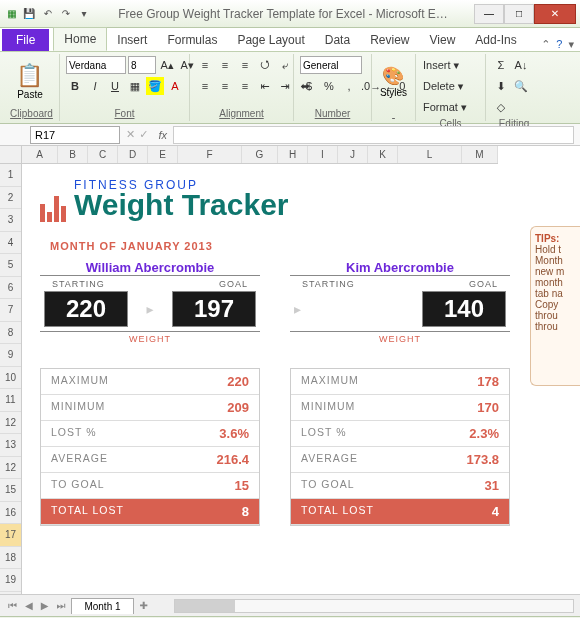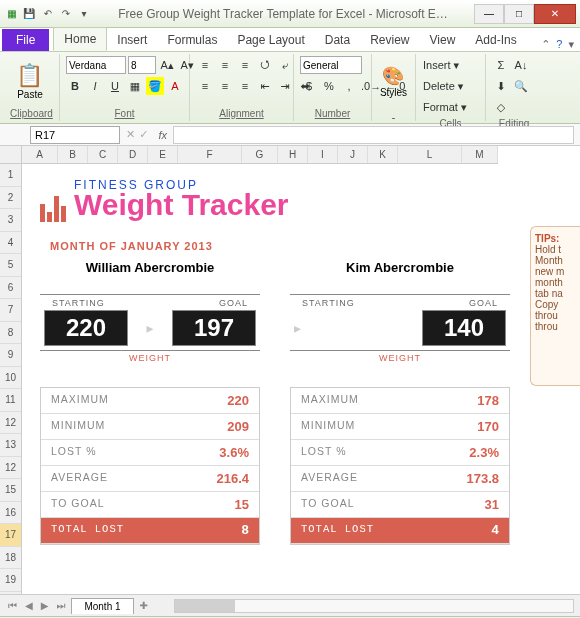--- a/index.html
+++ b/index.html
@@ -48,36 +48,36 @@
 .row-h.sel { background: #f8e0a0; }
 .grid-body { flex: 1; position: relative; background: #fff; }
 .sheet { position: absolute; left: 18px; top: 4px; width: 520px; }
 
 
 .doc { background: #fff; padding: 10px 0 0 0; }
 .logo-row { display: flex; align-items: flex-end; gap: 8px; margin-bottom: 0; }
 .bars { display: flex; align-items: flex-end; gap: 2px; height: 28px; }
 .bars span { width: 5px; background: #d86050; }
 .brand-small { font-size: 12px; letter-spacing: 2px; color: #1d4ed8; }
-.brand-big { font-size: 30px; font-weight: bold; color: #ec4899; margin-top: -4px; }
+.brand-big { font-size: 30px; font-weight: bold; color: #0f766e; margin-top: -4px; }
 .month { font-size: 11px; letter-spacing: 1px; color: #d86050; margin: 18px 0 8px 10px; font-weight: 600; }
 .people { display: flex; gap: 30px; }
 .person { width: 220px; }
-.pname { color: #000000; font-weight: 600; text-align: center; font-size: 13px; border-bottom: 1px solid #888; padding-bottom: 19px; }
+.pname { color: #6d28d9; font-weight: 600; text-align: center; font-size: 13px; border-bottom: 1px solid #888; padding-bottom: 0; }
 .sg-row { display: flex; justify-content: space-between; font-size: 9px; color: #666; letter-spacing: 1px; padding: 3px 12px 2px; }
 .boxes { display: flex; justify-content: space-between; align-items: center; padding: 0 4px; }
 .blackbox { background: #1a1a1a; color: #fff; font-size: 24px; font-weight: bold; width: 84px; height: 36px; display: flex; align-items: center; justify-content: center; border: 1px solid #888; }
 .arrow-mid { color: #ccc; font-size: 14px; }
 .wlabel { text-align: center; font-size: 9px; color: #d86050; letter-spacing: 1px; border-top: 1px solid #888; margin-top: 4px; padding-top: 2px; }
 .stats { margin-top: 24px; border: 1px solid #ccc; }
 .stat-row { display: flex; justify-content: space-between; padding: 5px 10px; border-bottom: 1px solid #ddd; font-size: 10.5px; }
 .stat-row .k { color: #888; letter-spacing: 1px; }
 .stat-row .v { color: #d86050; font-weight: bold; font-size: 13px; }
 .stat-row.total { background: #d86050; }
-.stat-row.total .k, .stat-row.total .v { color: #fff; font-family: Liberation Mono, monospace; }
+.stat-row.total .k, .stat-row.total .v { color: #fff; }
 
 
 .tips { position: absolute; right: 0; top: 62px; width: 50px; height: 160px; background: #fff8f0; border: 1px solid #e0c0a0; border-right: none; padding: 6px 4px; font-size: 10px; color: #885030; overflow: hidden; border-radius: 6px 0 0 6px; }
 .tips b { color: #c05030; }
 
 
 .sheet-tabs { height: 22px; background: #f0f0f0; border-top: 1px solid #ccc; display: flex; align-items: center; padding: 0 6px; gap: 4px; font-size: 10px; }
 .nav-btn { color: #888; cursor: pointer; padding: 0 2px; }
 .stab { background: #fff; border: 1px solid #aaa; border-bottom: none; padding: 2px 12px; font-weight: normal; }
 .scroll-h { flex: 1; height: 14px; border: 1px solid #ccc; margin-left: 20px; background: #f8f8f8; position: relative; }

